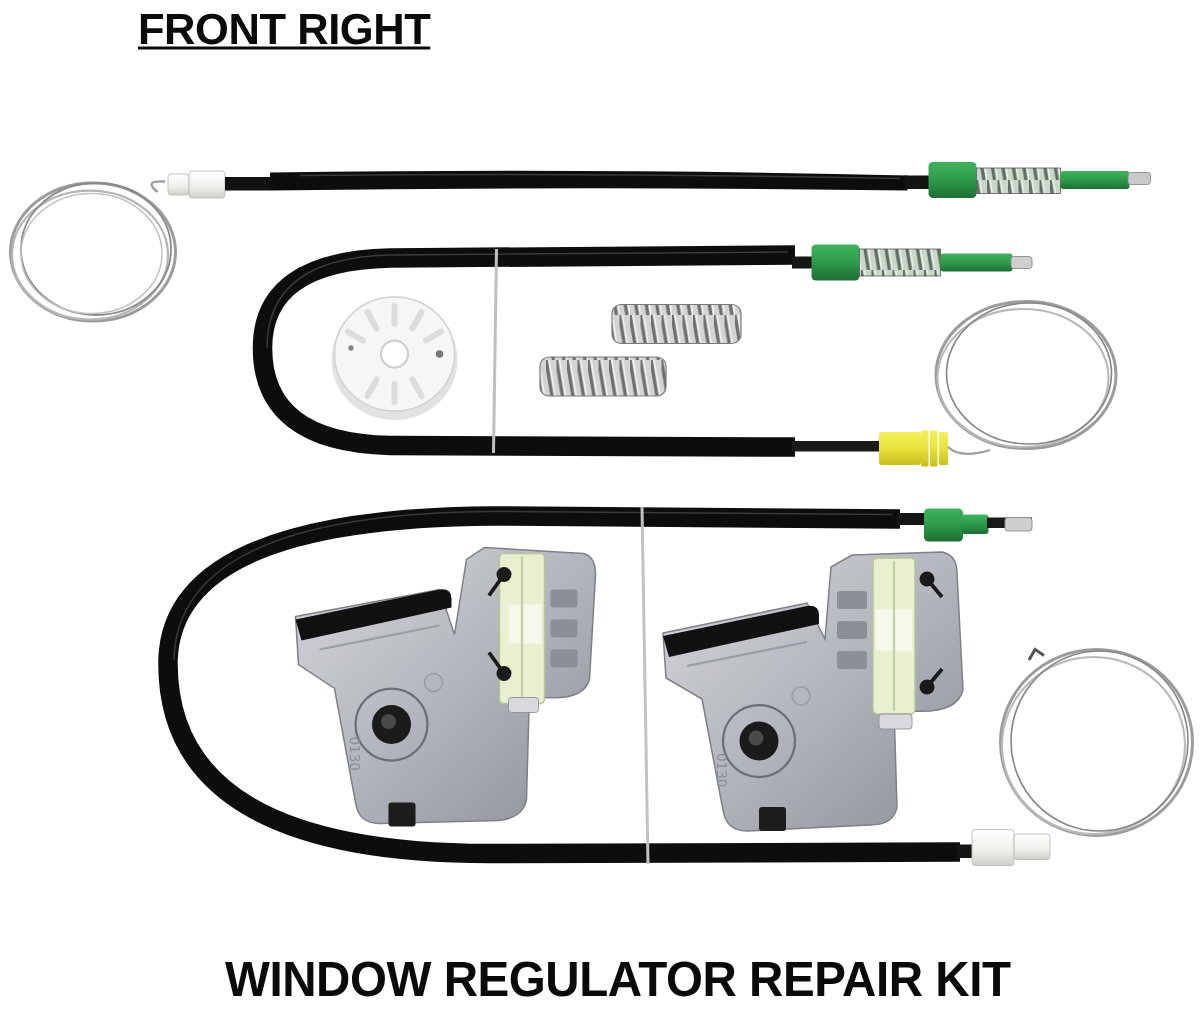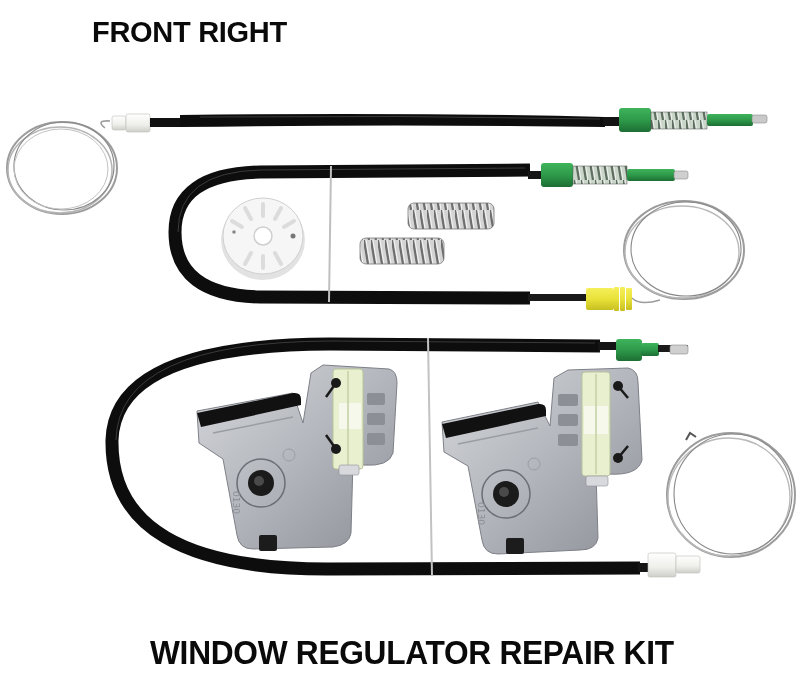--- a/index.html
+++ b/index.html
@@ -5,21 +5,21 @@
   html, body { margin: 0; padding: 0; background: #ffffff; }
   body { width: 800px; height: 680px; position: relative; overflow: hidden; }
   .title {
     position: absolute;
     font-family: "Liberation Sans", "DejaVu Sans", sans-serif;
     font-weight: bold;
     color: #0a0a0a;
     white-space: nowrap;
     letter-spacing: -0.3px;
   }
-  #top-title { left: 92px; top: 16px; font-size: 29px; }
+  #top-title { left: 92px; top: 4px; font-size: 29px; text-decoration: underline; }
   #bottom-title { left: 150px; top: 634px; font-size: 33px; transform: scaleX(0.96); transform-origin: left top; }
   #scene { position: absolute; left: 0; top: 0; }
 </style>
 </head>
 <body>
 
 <div class="title" id="top-title">FRONT RIGHT</div>
 
 <svg id="scene" width="800" height="680" viewBox="0 0 800 680" xmlns="http://www.w3.org/2000/svg">
   <defs>

